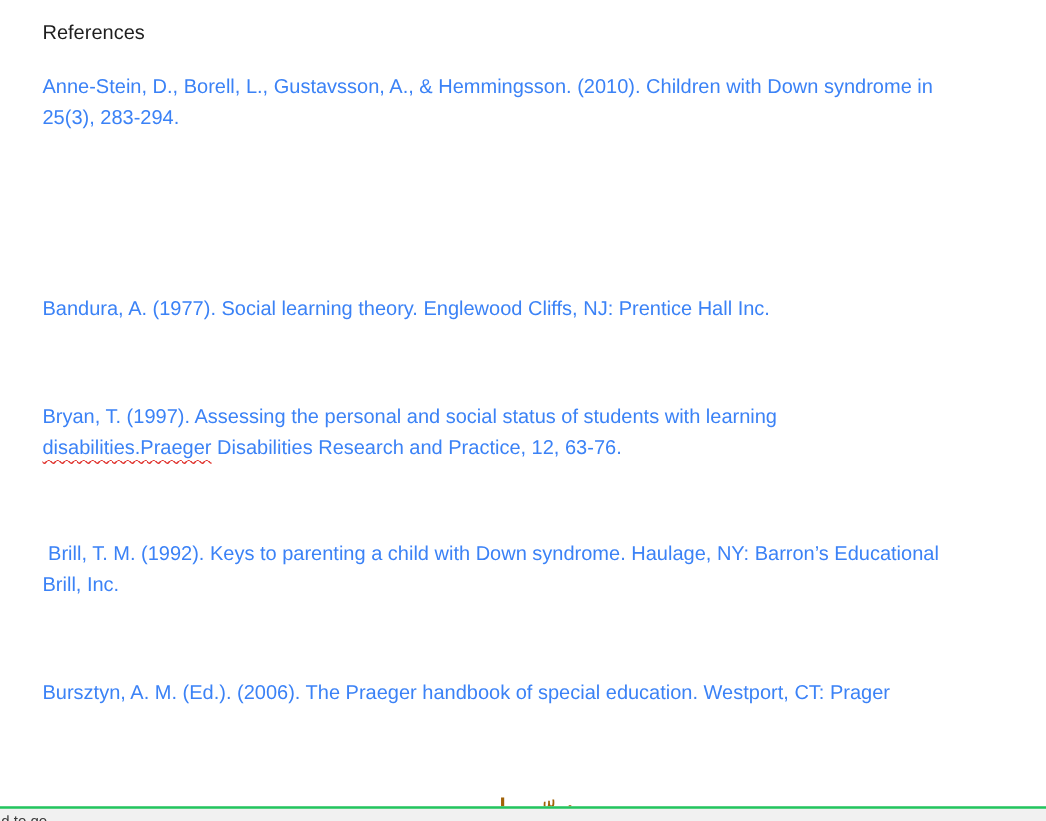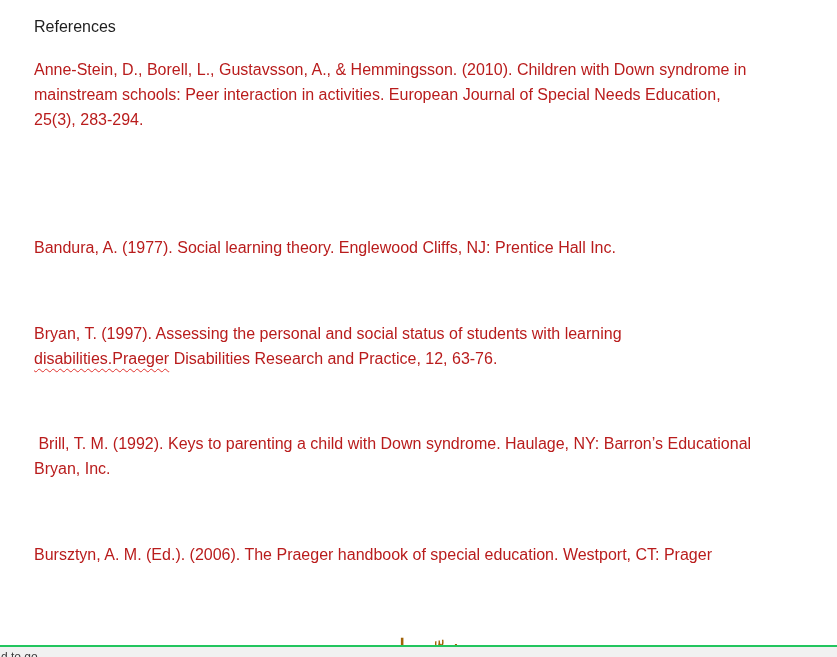--- a/index.html
+++ b/index.html
@@ -19,21 +19,21 @@
   }
   .block {
     position: absolute;
     left: 34px;
     right: 20px;
   }
   .line {
     font-size: 16px;
     line-height: 25px;
     white-space: pre;
-    color: #b91c1c;
+    color: #3b82f6;
   }
   .heading-line {
     font-size: 16px;
     line-height: 25px;
     color: #1e1e1e;
   }
   .squiggle {
     text-decoration: underline;
     text-decoration-style: wavy;
     text-decoration-color: #e0322d;
@@ -78,36 +78,35 @@
 <div class="screen">
 
   <div class="doc-area">
 
     <div class="block" style="top:14px;">
       <div class="heading-line">References</div>
     </div>
 
     <div class="block" style="top:57px;">
       <div class="line">Anne-Stein, D., Borell, L., Gustavsson, A., &amp; Hemmingsson. (2010). Children with Down syndrome in</div>
-      <div class="line">mainstream schools: Peer interaction in activities. European Journal of Special Needs Education,</div>
       <div class="line">25(3), 283-294.</div>
     </div>
 
     <div class="block" style="top:235px;">
       <div class="line">Bandura, A. (1977). Social learning theory. Englewood Cliffs, NJ: Prentice Hall Inc.</div>
     </div>
 
     <div class="block" style="top:321px;">
       <div class="line">Bryan, T. (1997). Assessing the personal and social status of students with learning</div>
       <div class="line"><span class="squiggle">disabilities.Praeger</span><span> Disabilities Research and Practice, 12, 63-76.</span></div>
     </div>
 
     <div class="block" style="top:431px;">
       <div class="line"> Brill, T. M. (1992). Keys to parenting a child with Down syndrome. Haulage, NY: Barron’s Educational</div>
-      <div class="line">Bryan, Inc.</div>
+      <div class="line">Brill, Inc.</div>
     </div>
 
     <div class="block" style="top:542px;">
       <div class="line">Bursztyn, A. M. (Ed.). (2006). The Praeger handbook of special education. Westport, CT: Prager</div>
     </div>
 
   </div>
 
   <div class="watermark">خمّسات</div>
 

